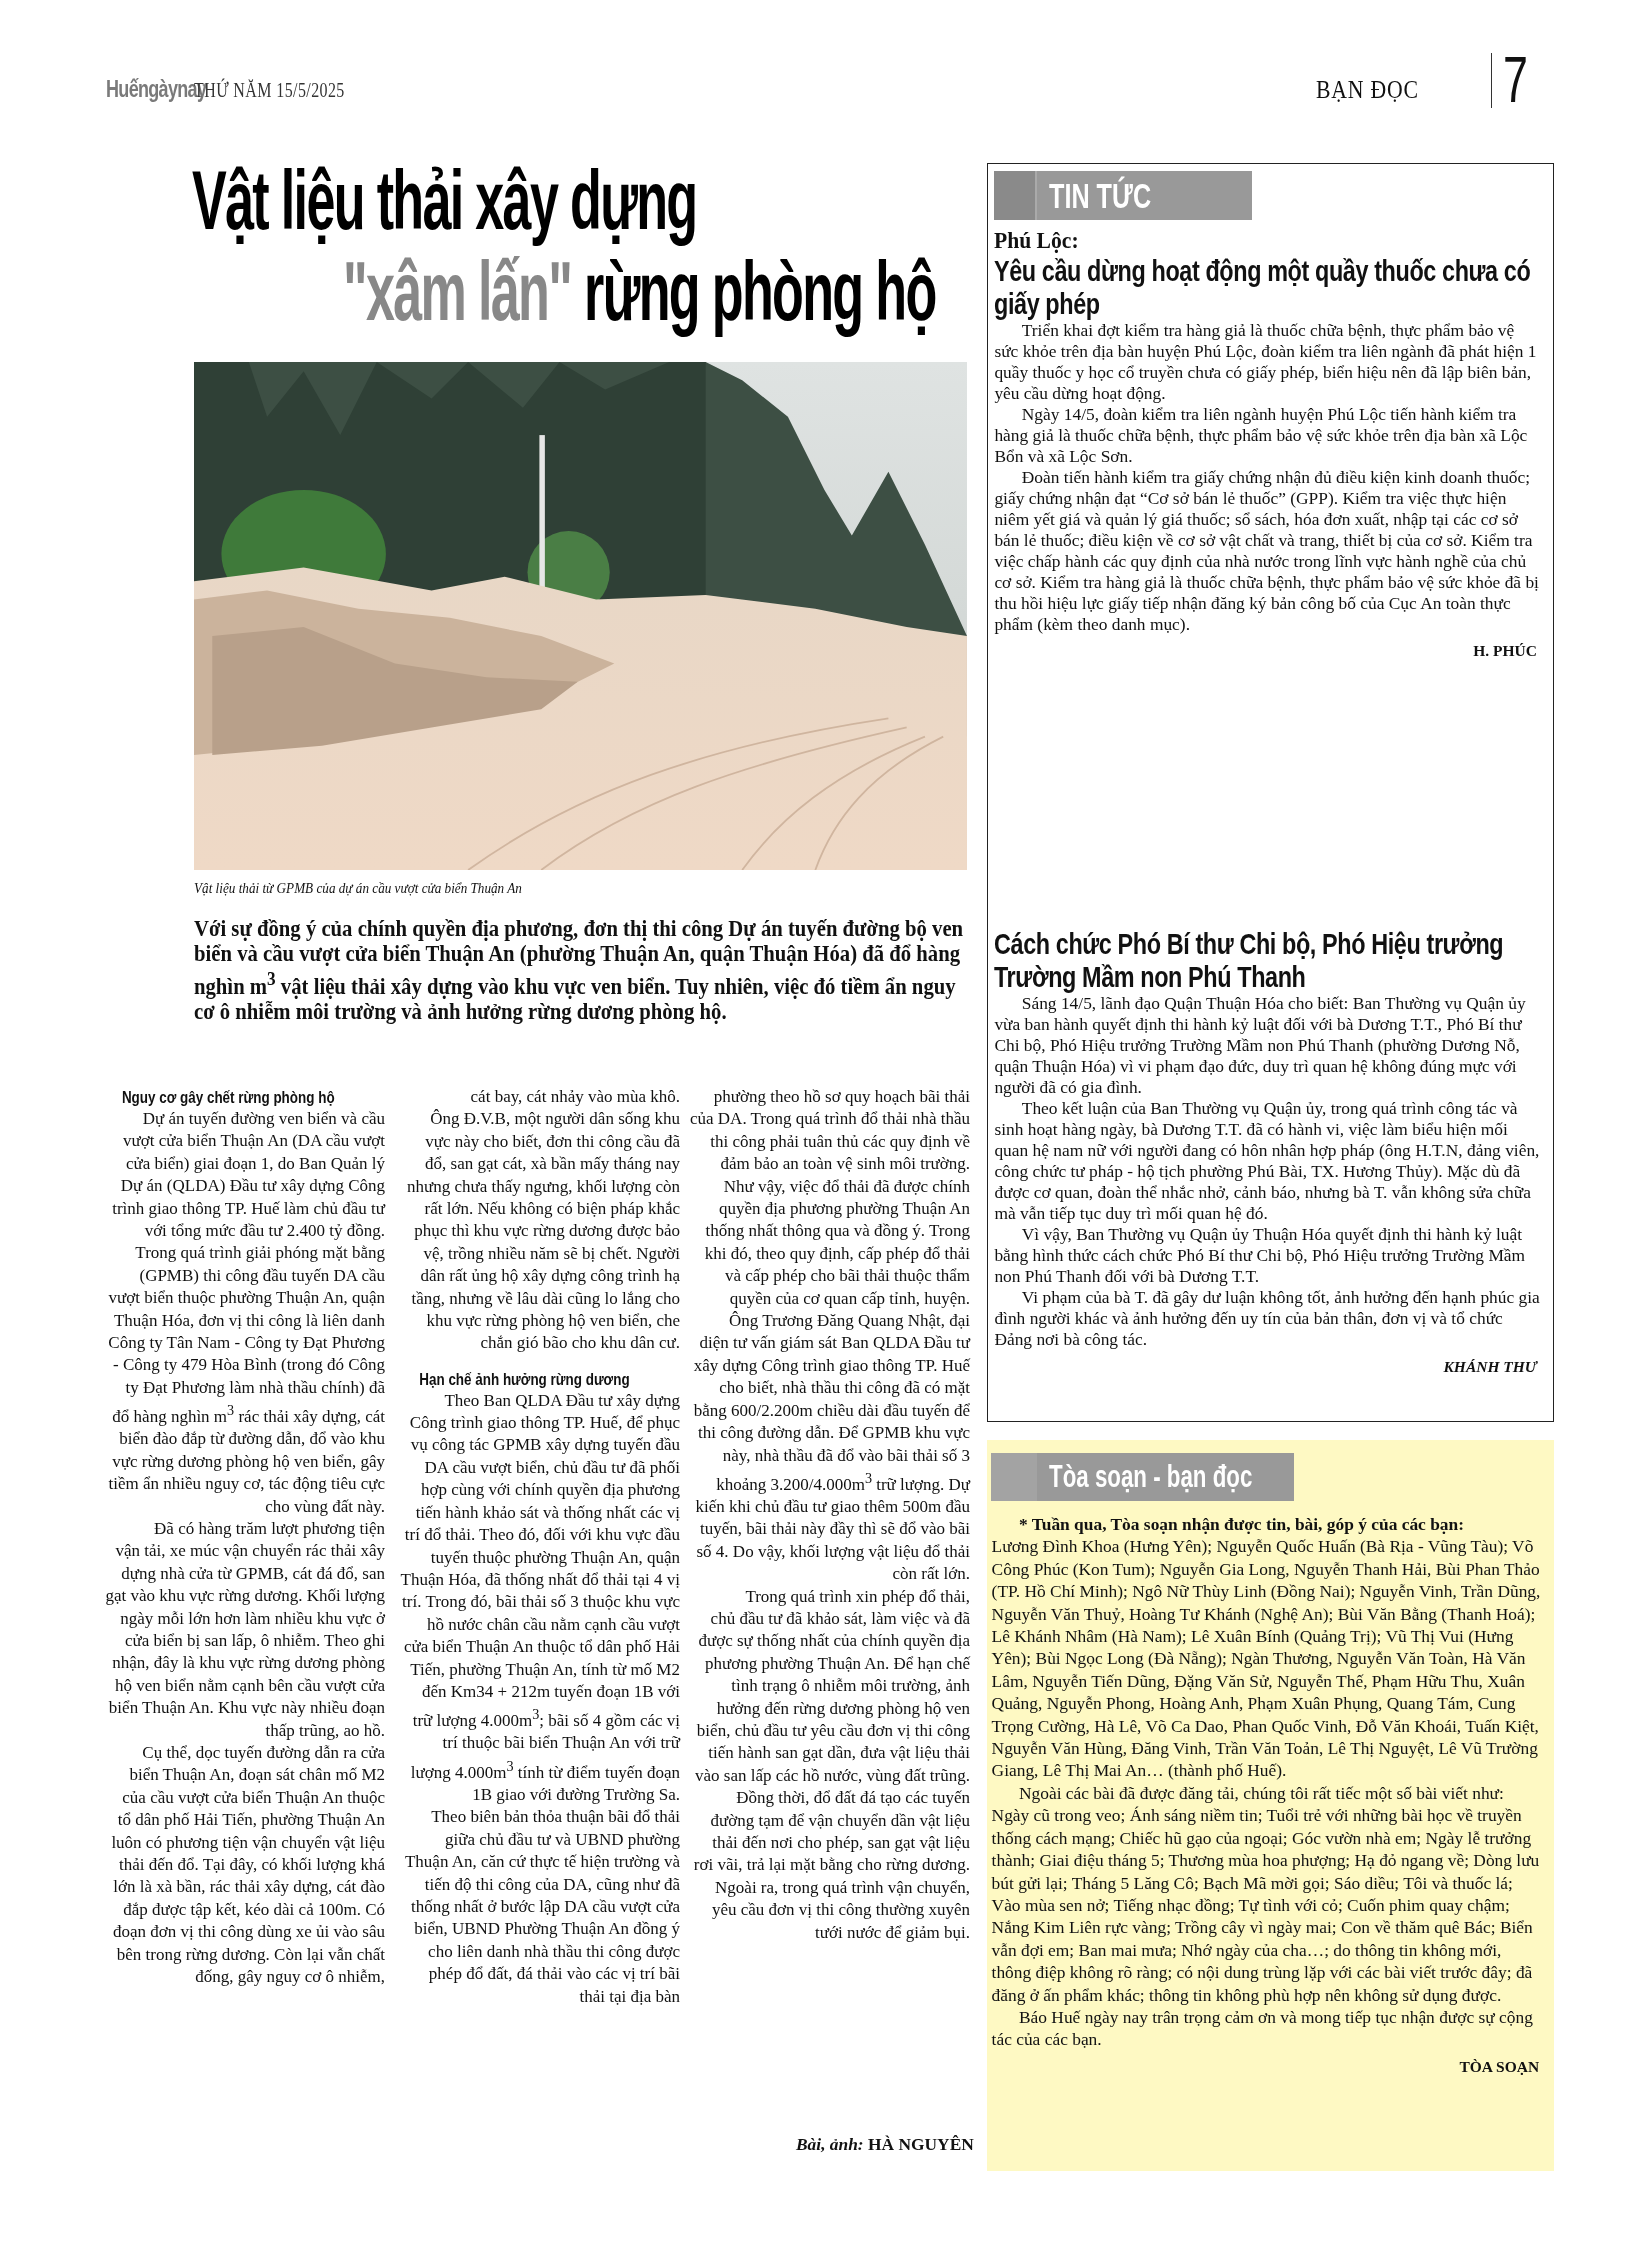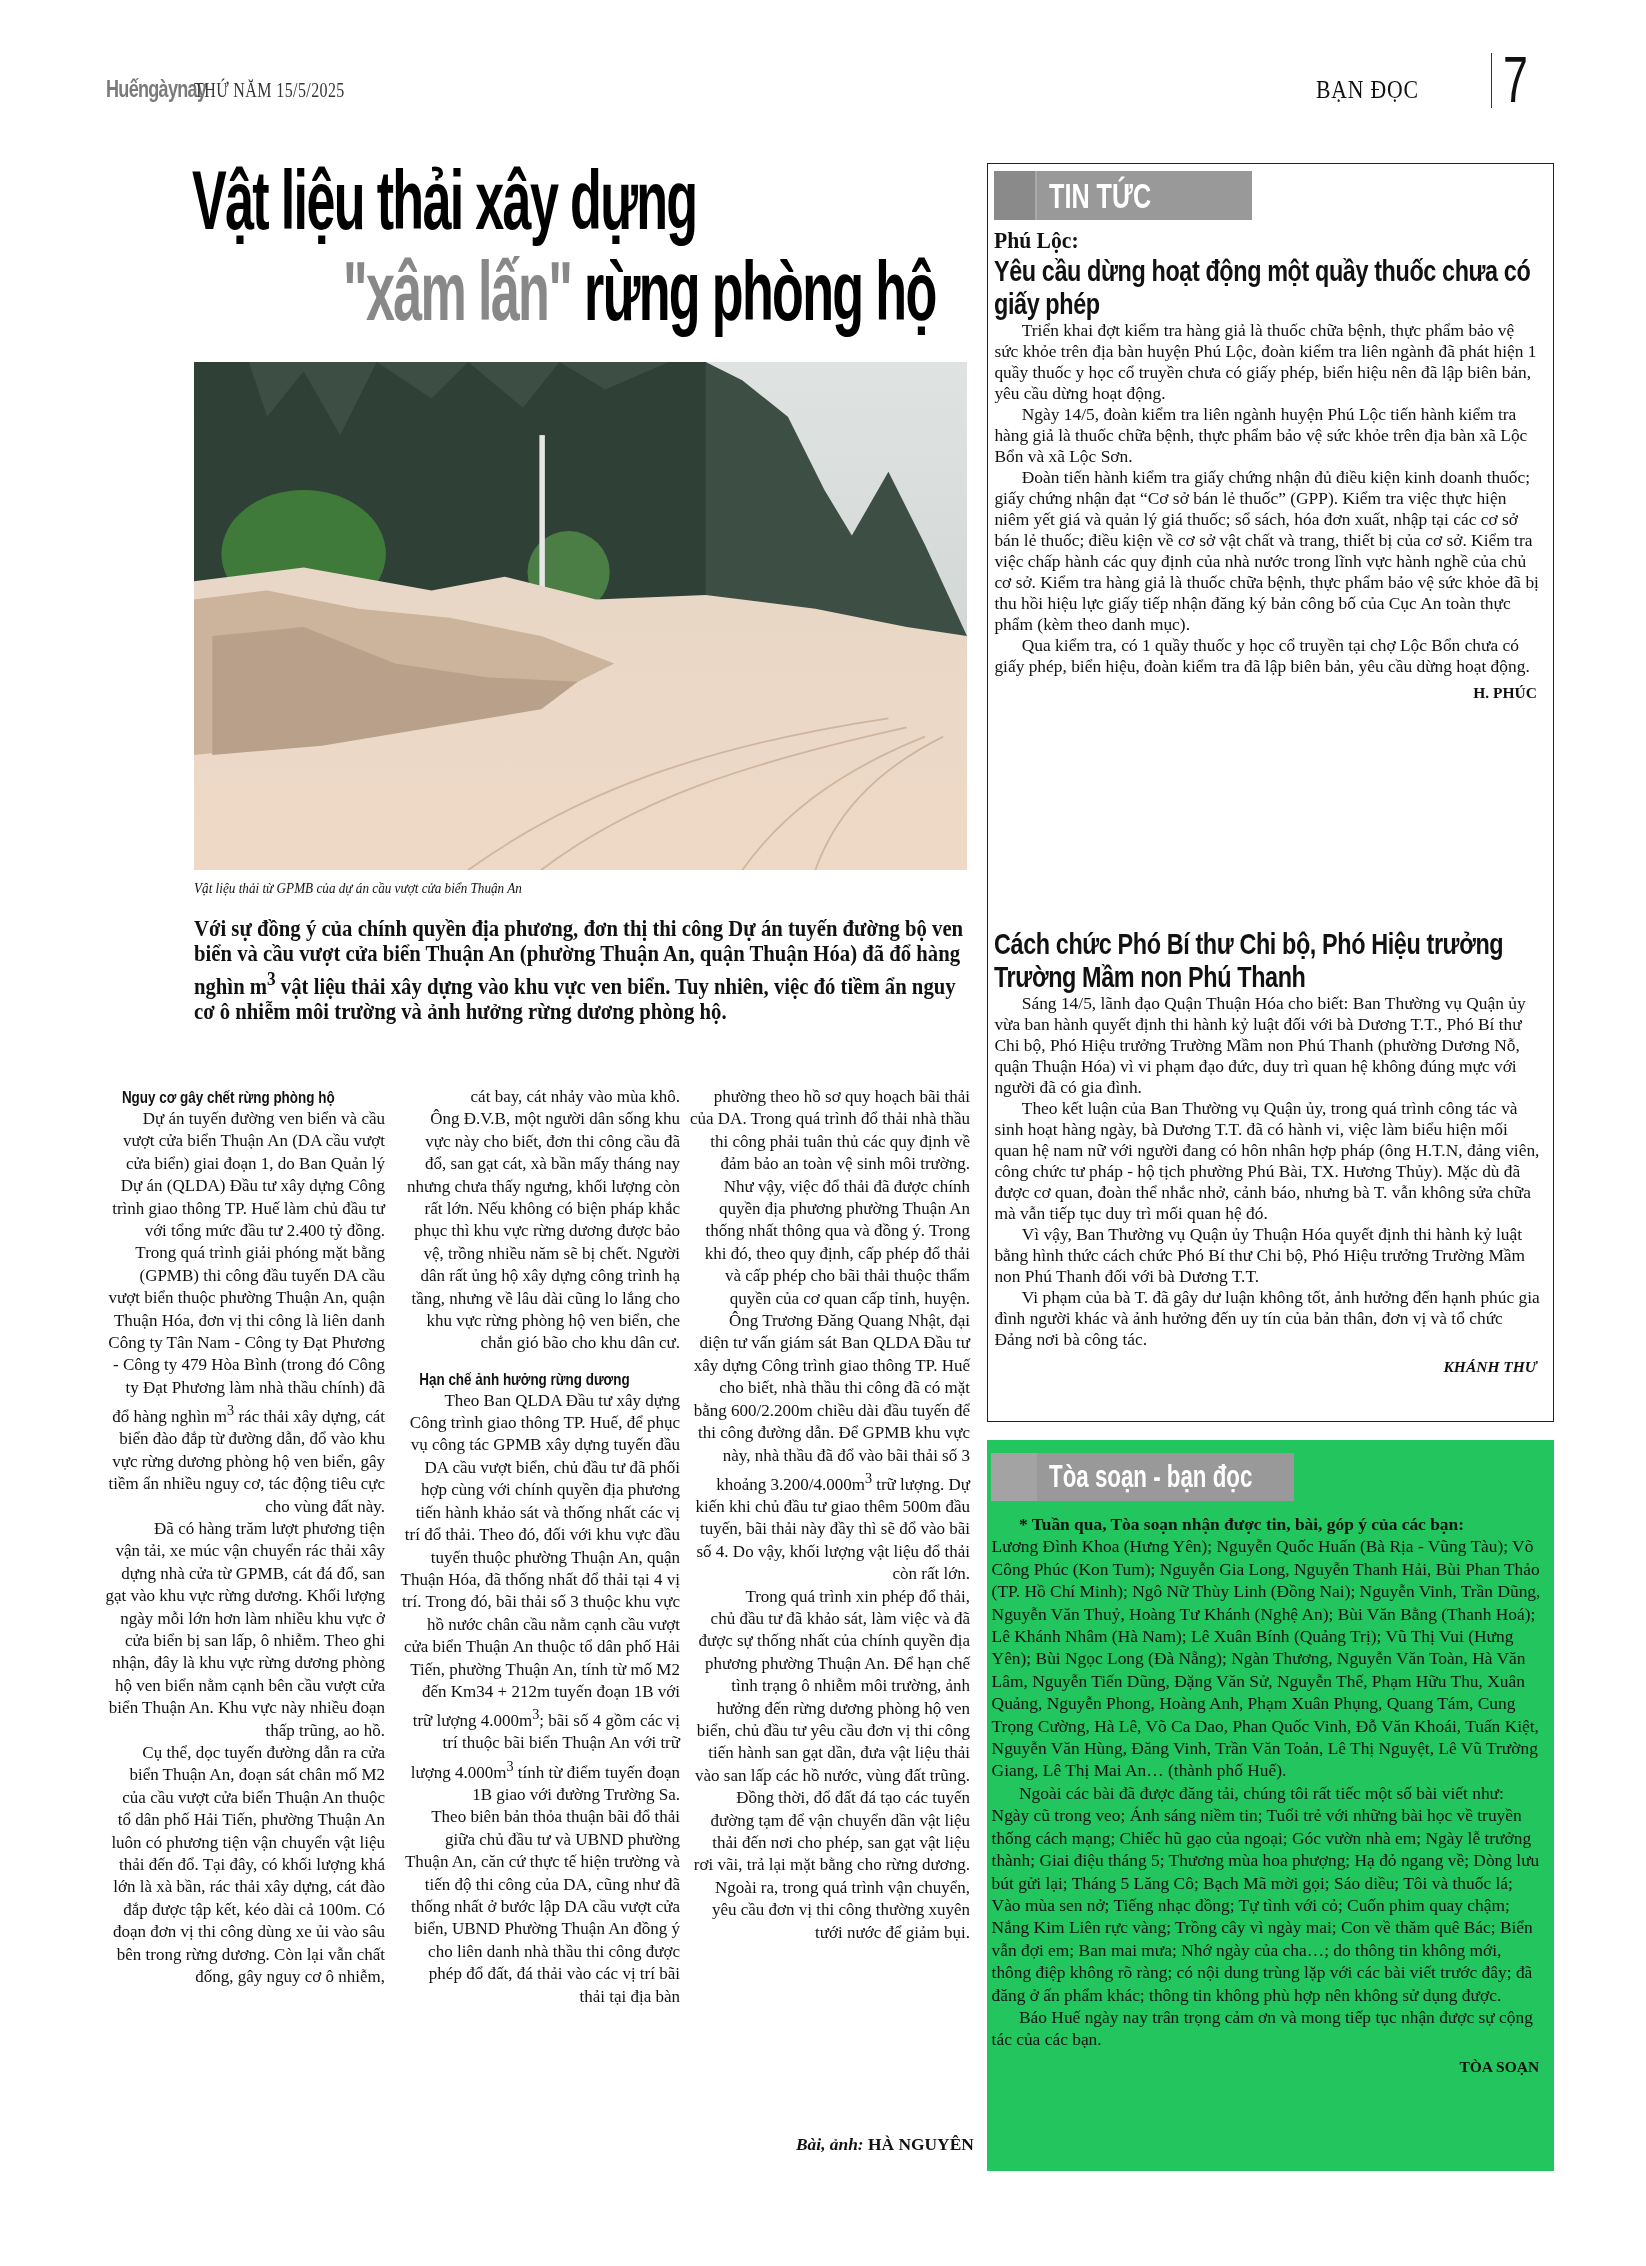--- a/index.html
+++ b/index.html
@@ -31,21 +31,21 @@
   .tin-box { left:987px; top:163px; width:567px; height:1259px; border:1.4px solid #222; box-sizing:border-box; }
   .section-tab { position:absolute; height:49px; background:#999; }
   .section-tab .stripe { position:absolute; left:0; top:0; width:41px; height:100%; background:#8a8a8a; border-right:2.7px solid #aaa; }
   .section-tab .label { position:absolute; left:55px; top:3.7px; font-family:"Liberation Sans", sans-serif; font-weight:bold; color:#fff; font-size:35px; line-height:42px; transform:scaleX(0.72); transform-origin:left; white-space:nowrap; }
   .rbody { position:absolute; left:6.4px; width:548px; font-size:17.4px; line-height:21px; }
   .rbody p { margin:0; text-indent:27.4px; }
   .kicker { font-weight:bold; font-size:24px; line-height:25.6px; transform:scaleX(0.9); transform-origin:left; }
   .rhead { font-family:"Liberation Sans", sans-serif; font-weight:bold; font-size:30px; line-height:33px; transform:scaleX(0.78); transform-origin:left; width:694px; letter-spacing:-0.5px;}
   .sig { text-align:right; font-weight:bold; font-size:15.5px; margin-top:5.5px; padding-right:5.5px; }
 
-  .gray-box { left:987px; top:1440px; width:567px; height:731px; background:#22c55e; }
+  .gray-box { left:987px; top:1440px; width:567px; height:731px; background:#fef9c3; }
 </style>
 </head>
 <body>
 
 <div class="abs masthead-logo">Huếngàynay</div>
 <div class="abs masthead-date">THỨ NĂM 15/5/2025</div>
 <div class="abs section-name">BẠN ĐỌC</div>
 <div class="abs page-divider"></div>
 <div class="abs page-number">7</div>
 
@@ -114,21 +114,20 @@
   <div class="section-tab" style="left:6.4px; top:7.3px; width:258px;">
     <div class="stripe"></div>
     <div class="label">TIN TỨC</div>
   </div>
   <div class="rbody" style="top:64px;">
     <div class="kicker">Phú Lộc:</div>
     <div class="rhead">Yêu cầu dừng hoạt động một quầy thuốc chưa có giấy phép</div>
     <p>Triển khai đợt kiểm tra hàng giả là thuốc chữa bệnh, thực phẩm bảo vệ sức khỏe trên địa bàn huyện Phú Lộc, đoàn kiểm tra liên ngành đã phát hiện 1 quầy thuốc y học cổ truyền chưa có giấy phép, biển hiệu nên đã lập biên bản, yêu cầu dừng hoạt động.</p>
     <p>Ngày 14/5, đoàn kiểm tra liên ngành huyện Phú Lộc tiến hành kiểm tra hàng giả là thuốc chữa bệnh, thực phẩm bảo vệ sức khỏe trên địa bàn xã Lộc Bổn và xã Lộc Sơn.</p>
     <p>Đoàn tiến hành kiểm tra giấy chứng nhận đủ điều kiện kinh doanh thuốc; giấy chứng nhận đạt “Cơ sở bán lẻ thuốc” (GPP). Kiểm tra việc thực hiện niêm yết giá và quản lý giá thuốc; sổ sách, hóa đơn xuất, nhập tại các cơ sở bán lẻ thuốc; điều kiện về cơ sở vật chất và trang, thiết bị của cơ sở. Kiểm tra việc chấp hành các quy định của nhà nước trong lĩnh vực hành nghề của chủ cơ sở. Kiểm tra hàng giả là thuốc chữa bệnh, thực phẩm bảo vệ sức khỏe đã bị thu hồi hiệu lực giấy tiếp nhận đăng ký bản công bố của Cục An toàn thực phẩm (kèm theo danh mục).</p>
-    <p>Qua kiểm tra, có 1 quầy thuốc y học cổ truyền tại chợ Lộc Bổn chưa có giấy phép, biển hiệu, đoàn kiểm tra đã lập biên bản, yêu cầu dừng hoạt động.</p>
     <div class="sig">H. PHÚC</div>
   </div>
   <div class="rbody" style="top:763px;">
     <div class="rhead">Cách chức Phó Bí thư Chi bộ, Phó Hiệu trưởng Trường Mầm non Phú Thanh</div>
     <p>Sáng 14/5, lãnh đạo Quận Thuận Hóa cho biết: Ban Thường vụ Quận ủy vừa ban hành quyết định thi hành kỷ luật đối với bà Dương T.T., Phó Bí thư Chi bộ, Phó Hiệu trưởng Trường Mầm non Phú Thanh (phường Dương Nỗ, quận Thuận Hóa) vì vi phạm đạo đức, duy trì quan hệ không đúng mực với người đã có gia đình.</p>
     <p>Theo kết luận của Ban Thường vụ Quận ủy, trong quá trình công tác và sinh hoạt hàng ngày, bà Dương T.T. đã có hành vi, việc làm biểu hiện mối quan hệ nam nữ với người đang có hôn nhân hợp pháp (ông H.T.N, đảng viên, công chức tư pháp - hộ tịch phường Phú Bài, TX. Hương Thủy). Mặc dù đã được cơ quan, đoàn thể nhắc nhở, cảnh báo, nhưng bà T. vẫn không sửa chữa mà vẫn tiếp tục duy trì mối quan hệ đó.</p>
     <p>Vì vậy, Ban Thường vụ Quận ủy Thuận Hóa quyết định thi hành kỷ luật bằng hình thức cách chức Phó Bí thư Chi bộ, Phó Hiệu trưởng Trường Mầm non Phú Thanh đối với bà Dương T.T.</p>
     <p>Vi phạm của bà T. đã gây dư luận không tốt, ảnh hưởng đến hạnh phúc gia đình người khác và ảnh hưởng đến uy tín của bản thân, đơn vị và tổ chức Đảng nơi bà công tác.</p>
     <div class="sig" style="font-style:italic;">KHÁNH THƯ</div>
   </div>

